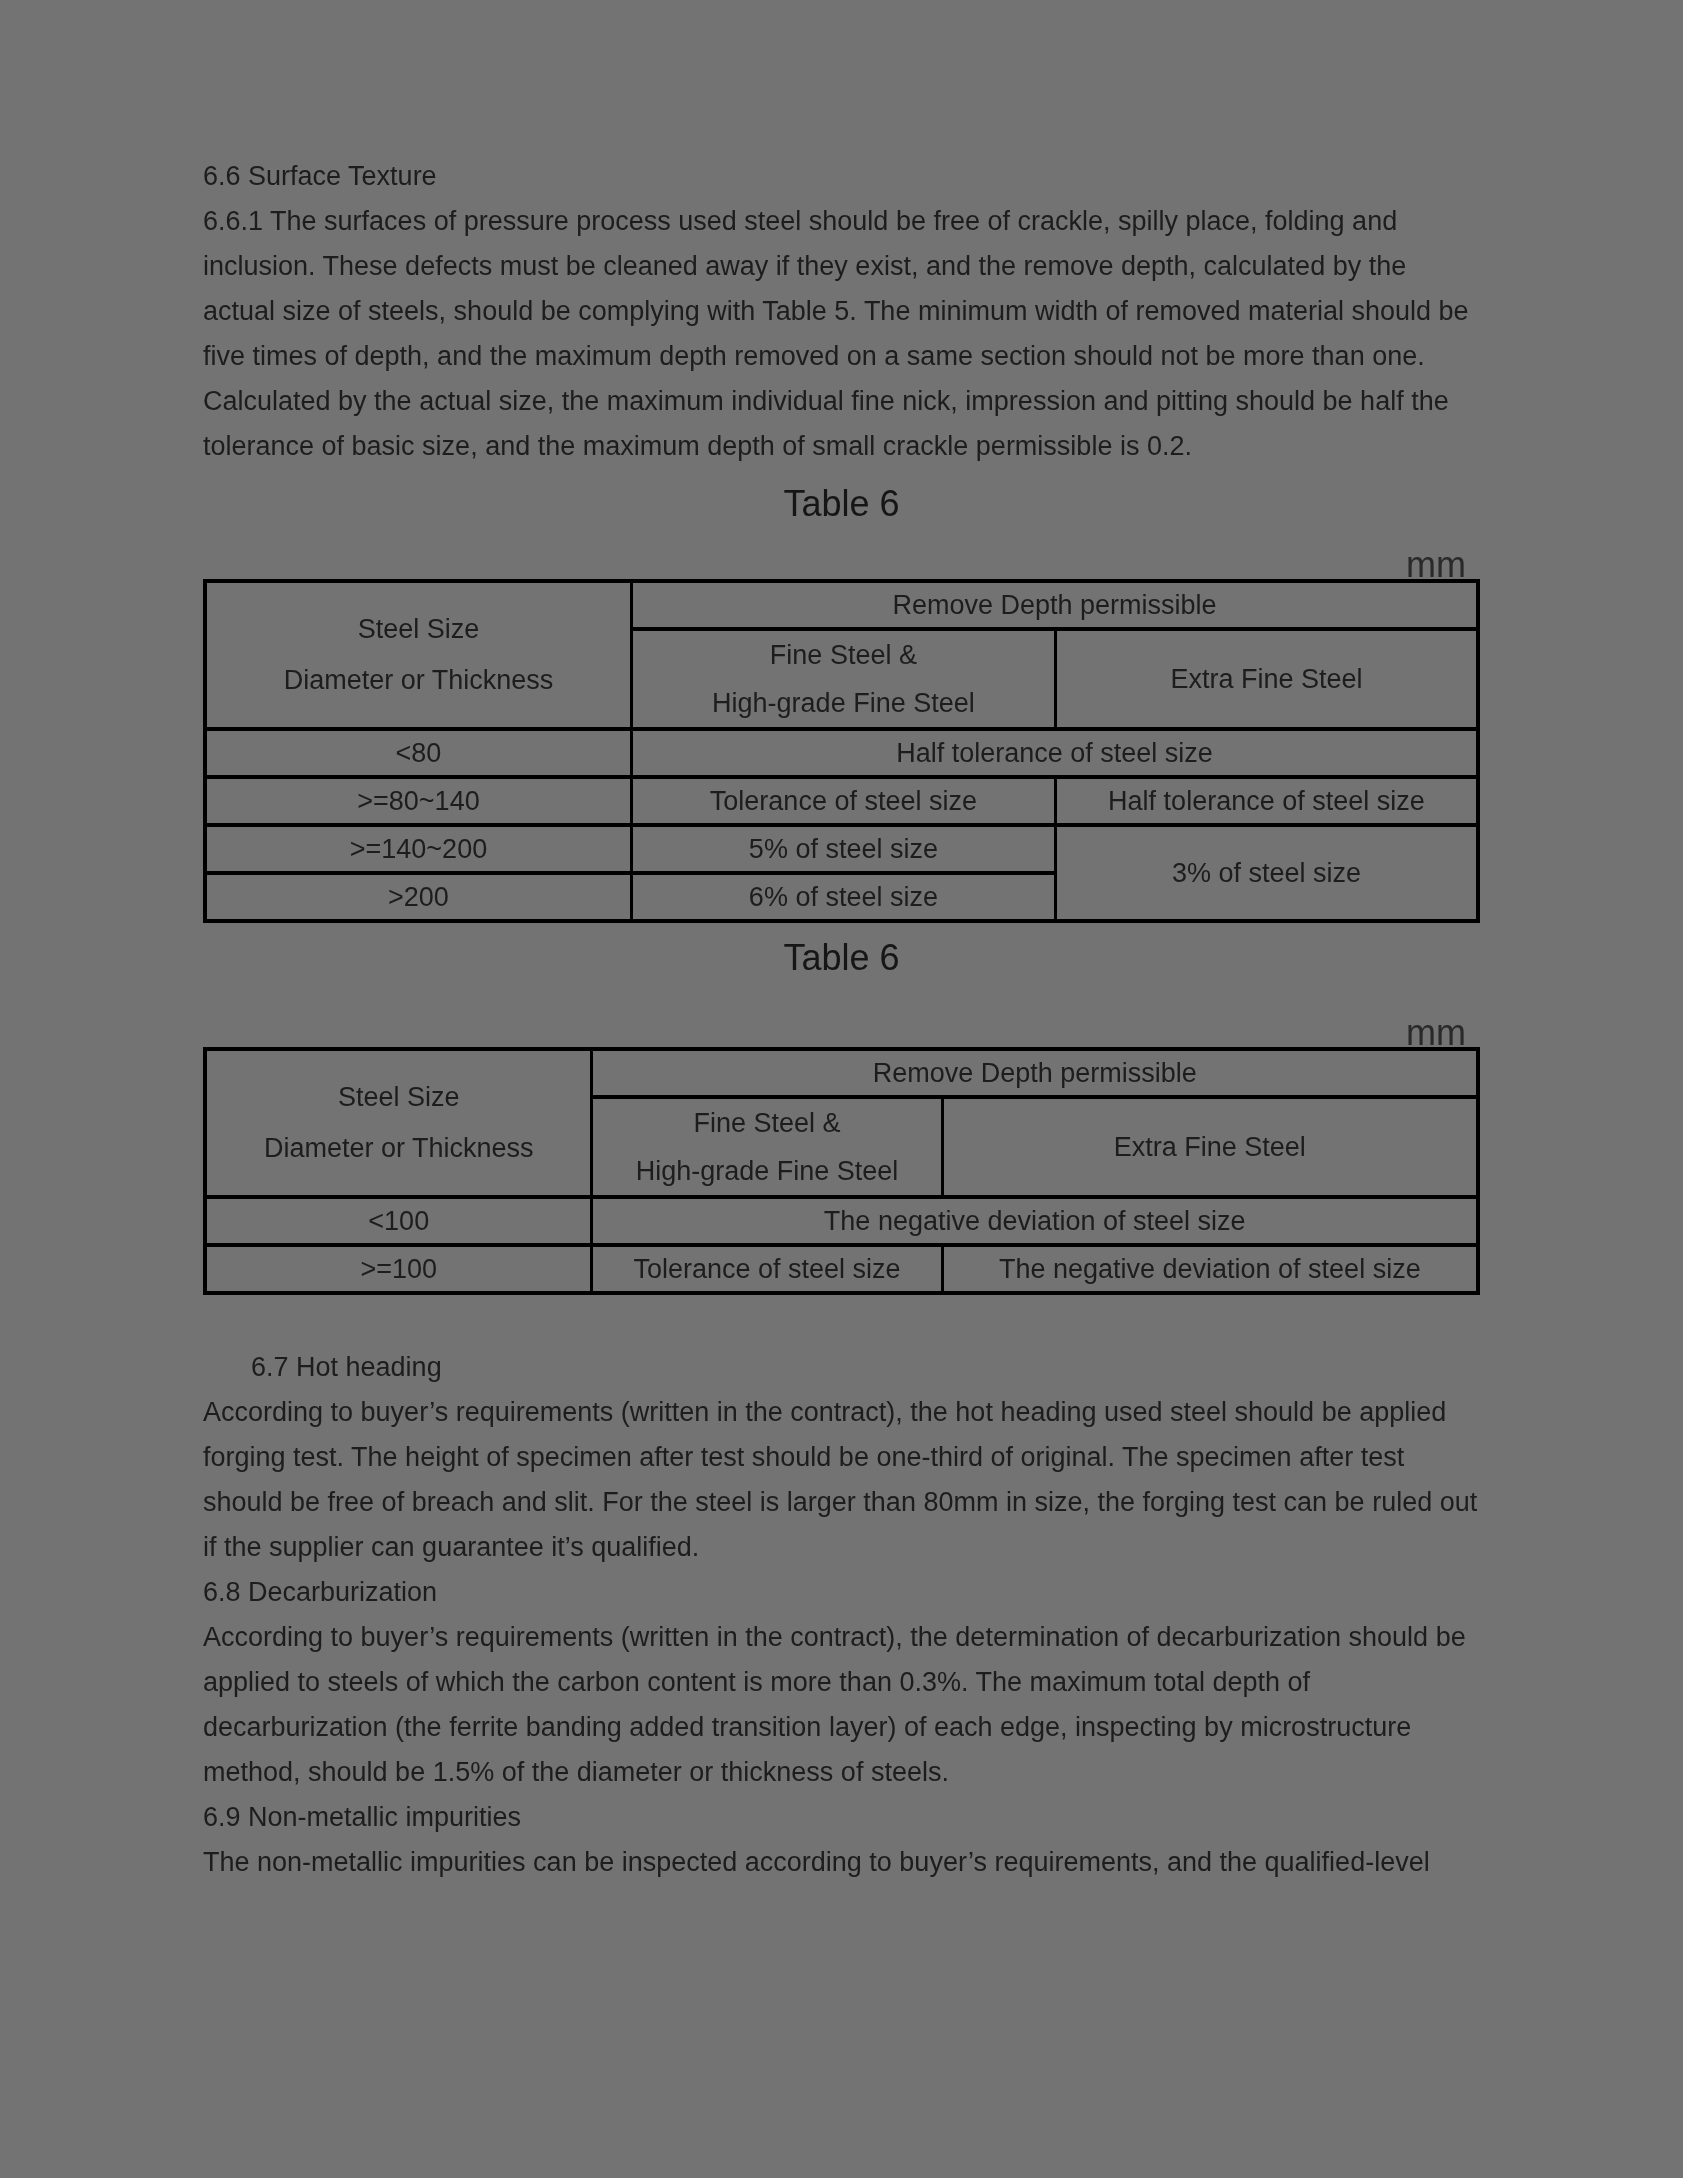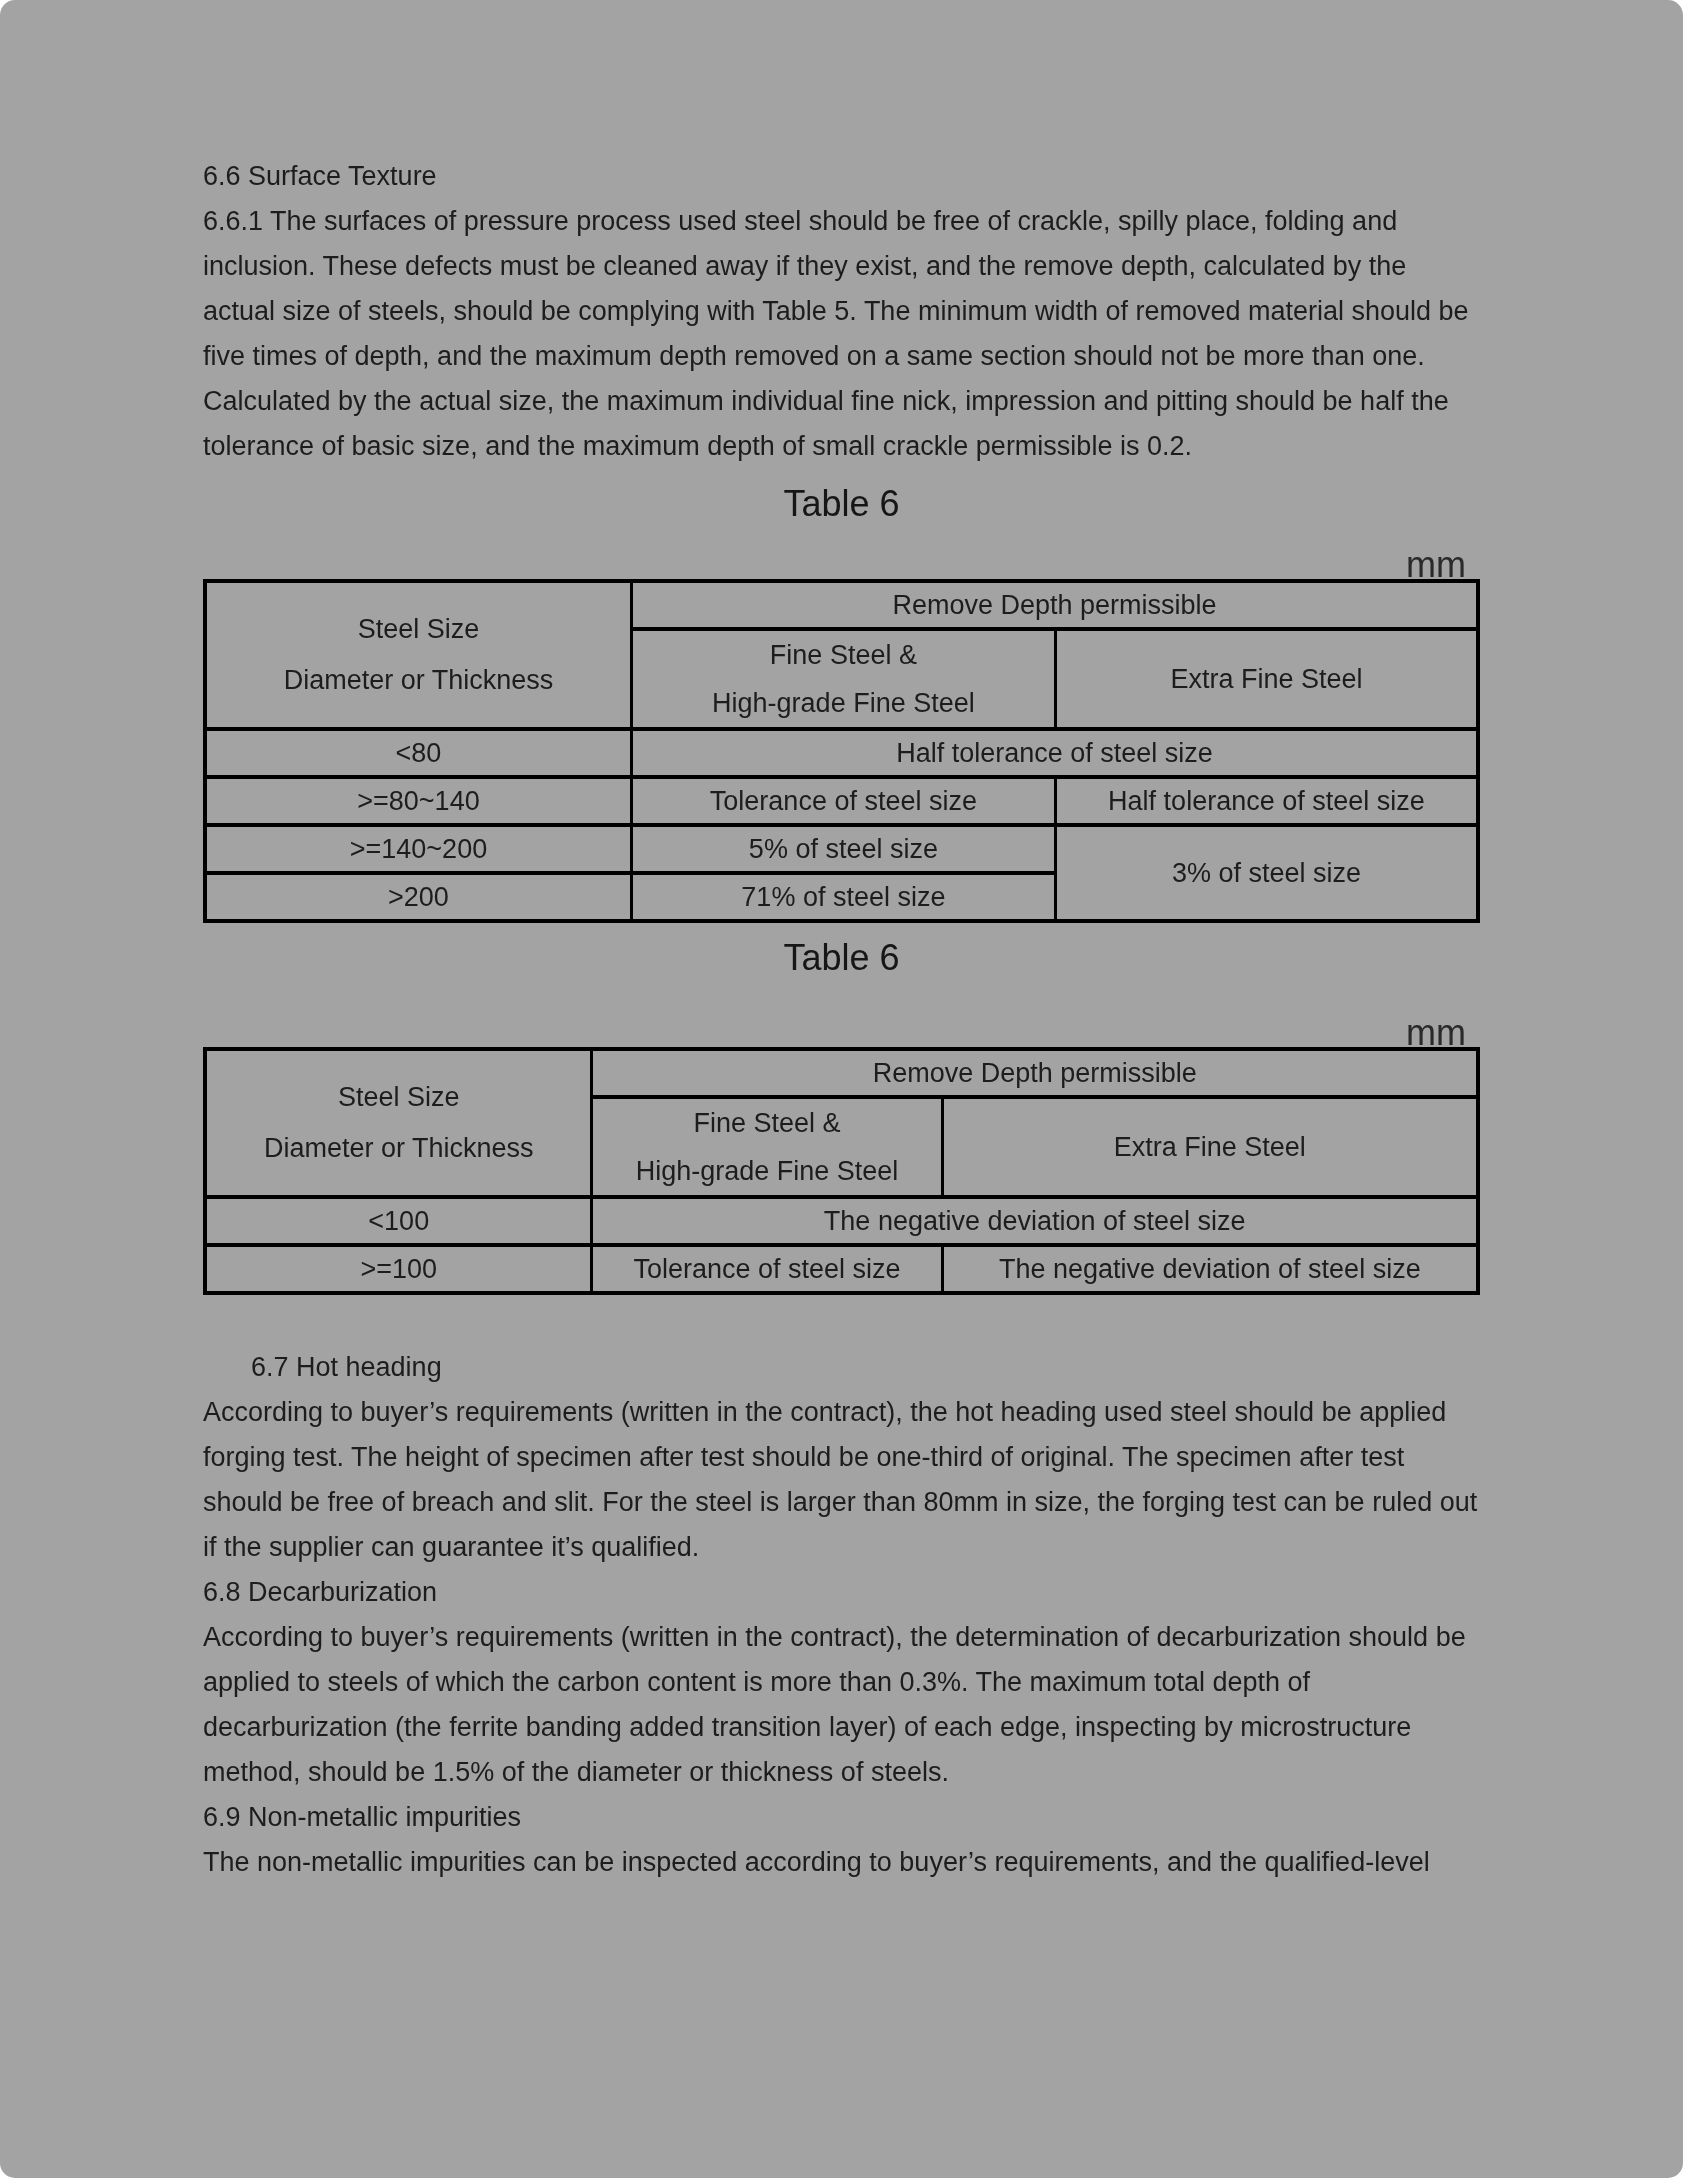--- a/index.html
+++ b/index.html
@@ -1,25 +1,24 @@
 <!DOCTYPE html>
 <html><head>
 <meta charset="utf-8">
 <style>
   html, body { margin: 0; padding: 0; background: #ffffff; }
   .page {
     position: relative;
     width: 1683px;
     height: 2178px;
-    background: #a3a3a3;
+    background: #737373;
     box-sizing: border-box;
     padding: 154px 203px 0 203px;
     font-family: "Liberation Sans", sans-serif;
     color: #1d1d1d;
-    border-radius: 15px;
   }
   .body-text {
     margin: 0;
     font-size: 27px;
     line-height: 45px;
     text-align: left;
   }
   .para-gap { margin-top: 51px; }
   .sec-gap  { margin-top: 50px; margin-left: 48px; }
   .table-title {
@@ -104,21 +103,21 @@
         <td>Tolerance of steel size</td>
         <td>Half tolerance of steel size</td>
       </tr>
       <tr class="h48">
         <td>&gt;=140~200</td>
         <td>5% of steel size</td>
         <td rowspan="2">3% of steel size</td>
       </tr>
       <tr class="h48">
         <td>&gt;200</td>
-        <td>71% of steel size</td>
+        <td>6% of steel size</td>
       </tr>
     </tbody>
   </table>
 
 
   <h2 class="table-title">Table 6</h2>
   <div class="unit-row unit-6">mm</div>
 
   <table class="tbl">
     <colgroup>

